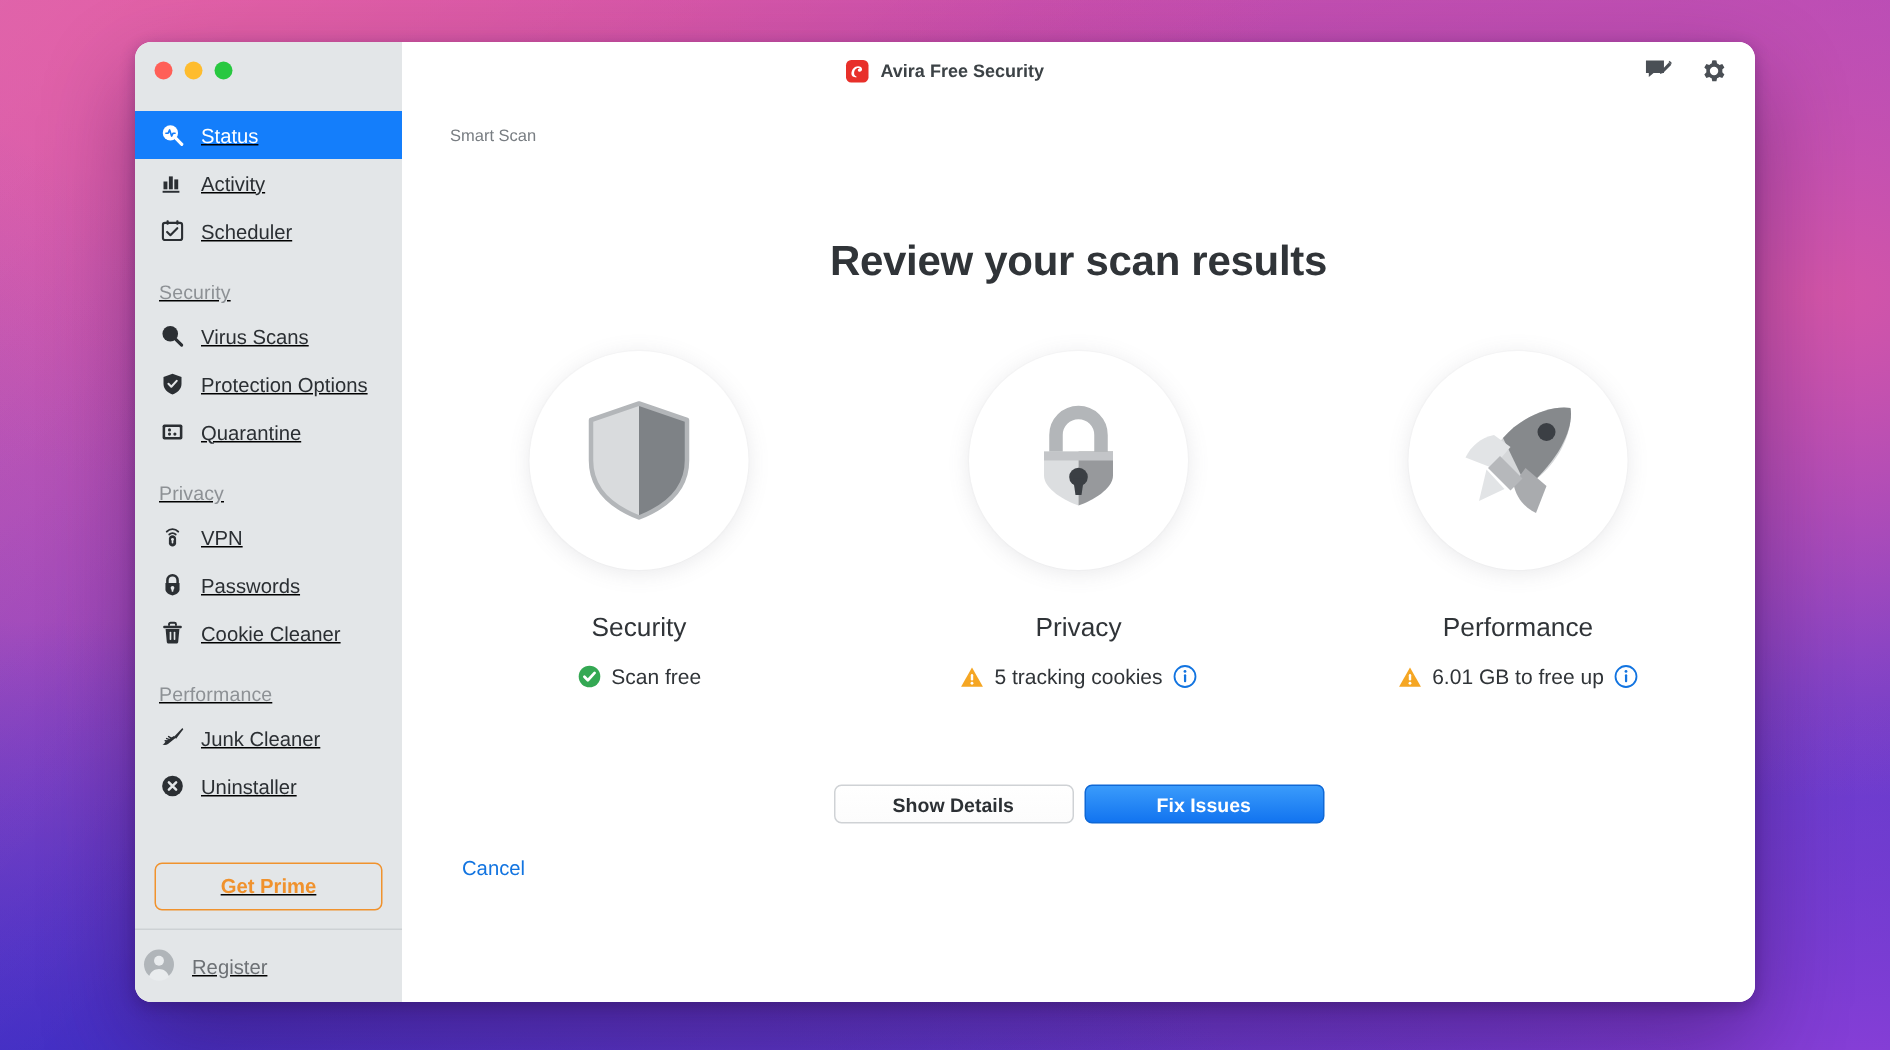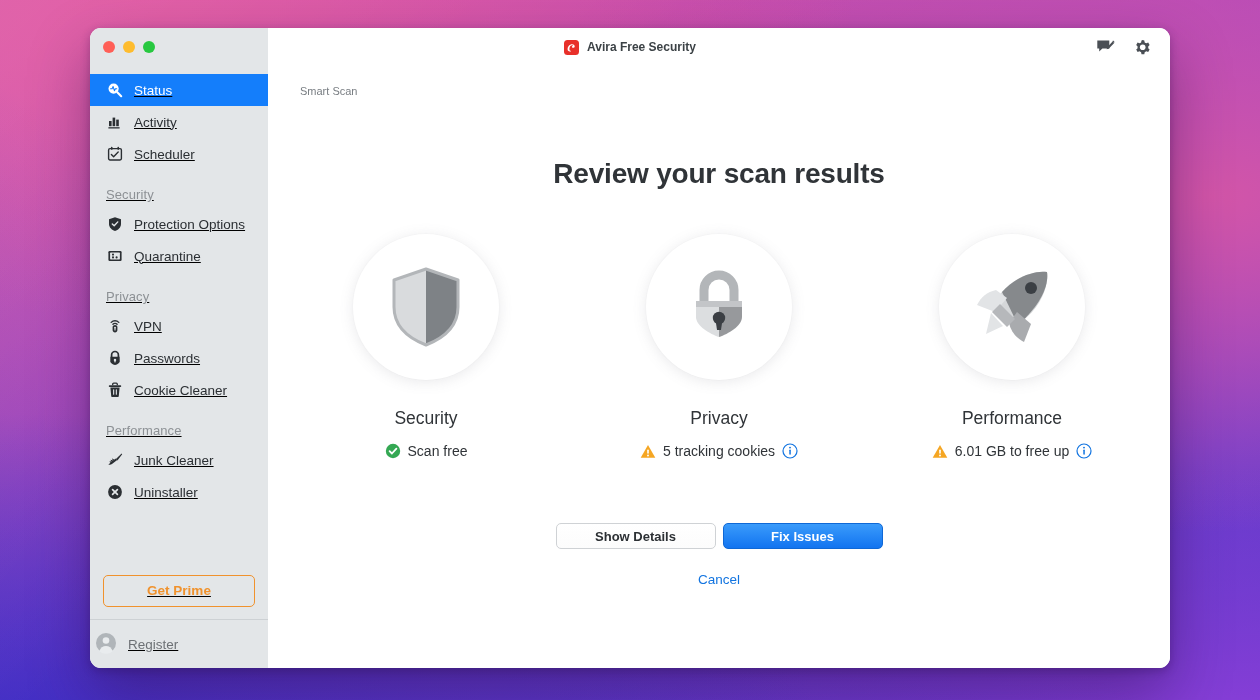--- a/index.html
+++ b/index.html
@@ -238,21 +238,21 @@
   .btn-secondary {
     background: linear-gradient(#ffffff, #fcfcfc);
     border: 1px solid #cfd2d5;
     color: #2c3034;
   }
   .btn-primary {
     background: linear-gradient(#3a9bfb, #1274f0);
     border: 1px solid #0f68d6;
     color: #ffffff;
   }
-  .cancel-wrap { text-align: center; margin-top: 21px; }
+  .cancel-wrap { margin-top: 21px; margin-left: 40px; }
   .cancel-link {
     font-size: 13.5px;
     color: #1274e0;
     cursor: pointer;
     display: inline-block;
   }
 </style>
 </head>
 <body>
 
@@ -301,20 +301,29 @@
               <rect x="4" y="0.8" width="1.5" height="3" rx="0.6" fill="#2b2f33"></rect>
               <rect x="10.5" y="0.8" width="1.5" height="3" rx="0.6" fill="#2b2f33"></rect>
               <path d="M4.4 8.6 L6.6 10.8 L11.2 6.1" stroke="#2b2f33" stroke-width="1.4" fill="none" stroke-linecap="round" stroke-linejoin="round"></path>
             </svg>
           </span>
           <span>Scheduler</span>
         </div>
 
         <div class="nav-group">Security</div>
 
+        <div class="nav-item">
+          <span class="ico">
+            <svg width="16" height="16" viewBox="0 0 16 16">
+              <circle cx="6.5" cy="6.5" r="5.2" fill="#2b2f33"></circle>
+              <path d="M10.2 10.2 L14.1 14.1" stroke="#2b2f33" stroke-width="2.1" stroke-linecap="round"></path>
+            </svg>
+          </span>
+          <span>Virus Scans</span>
+        </div>
 
         <div class="nav-item">
           <span class="ico">
             <svg width="16" height="16" viewBox="0 0 16 16">
               <path d="M8 1.2 L14 3.3 V8 C14 11.4 11.3 13.8 8 15 C4.7 13.8 2 11.4 2 8 V3.3 Z" fill="#2b2f33"></path>
               <path d="M5.3 7.9 L7.2 9.8 L10.8 5.9" stroke="#e3e6e8" stroke-width="1.4" fill="none" stroke-linecap="round" stroke-linejoin="round"></path>
             </svg>
           </span>
           <span>Protection Options</span>
         </div>

